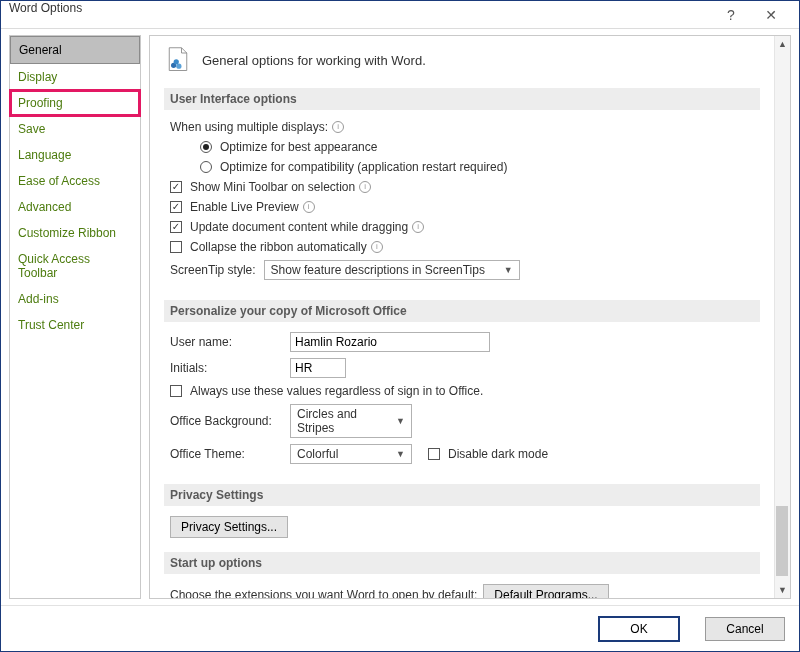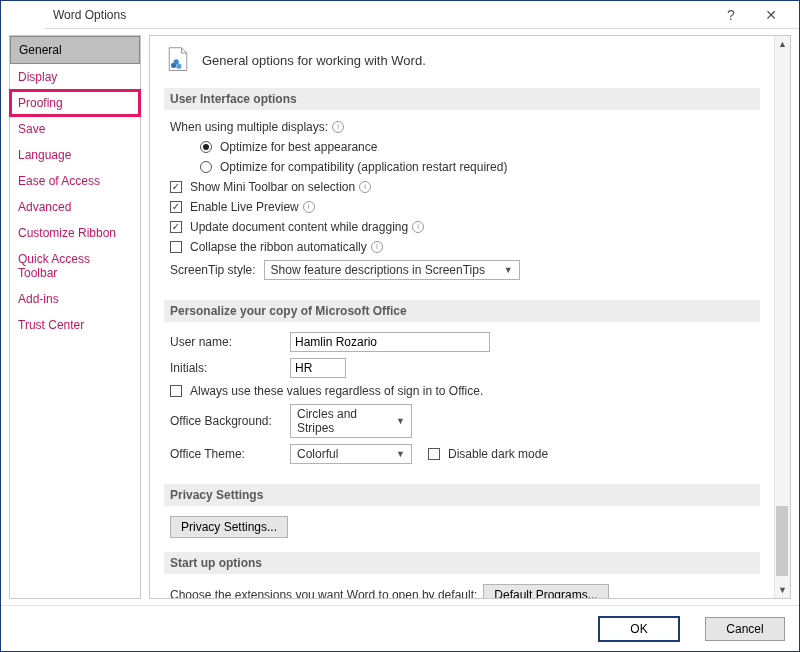--- a/index.html
+++ b/index.html
@@ -1,23 +1,23 @@
 <!DOCTYPE html>
 <html><head>
 <meta charset="utf-8">
 <style>
   * { box-sizing: border-box; margin: 0; padding: 0; font-family: "Segoe UI", Tahoma, sans-serif; }
   body { background:#fff; width:800px; height:652px; overflow:hidden; color:#222; font-size:12px; }
   .win { width:800px; height:652px; border:1px solid #1a3a7a; display:flex; flex-direction:column; background:#fff; }
-  .titlebar { height:28px; display:flex; align-items:center; padding:0 8px; border-bottom:1px solid #dcdcdc;margin-left:44px; }
+  .titlebar { height:28px; display:flex; padding:0 8px; border-bottom:1px solid #dcdcdc; }
   .titlebar .title { flex:1; color:#333; font-size:12px; }
   .titlebar .tbtn { width:40px; height:28px; display:flex; align-items:center; justify-content:center; font-size:14px; color:#555; cursor:pointer; }
   .body { flex:1; display:flex; overflow:hidden; }
   .sidebar { width:132px; border:1px solid #c9c9c9; margin:6px 0 6px 8px; background:#fff; display:flex; flex-direction:column; }
-  .side-item { padding:6px 8px; font-size:12px; color:#be185d; cursor:pointer; border-bottom:0; }
+  .side-item { padding:6px 8px; font-size:12px; color:#4d7c0f; cursor:pointer; border-bottom:0; }
   .side-item.selected { background:#bfbfbf; color:#000; border:1px solid #8a8a8a; }
   .side-item.highlight { outline:3px solid #e31863; outline-offset:-2px; }
   .main-wrap { flex:1; display:flex; margin:6px 8px 6px 8px; border:1px solid #c9c9c9; position:relative; }
   .main { flex:1; overflow:hidden; padding:10px 14px 0 14px; font-size:12px; color:#333; position:relative; }
   .scrollbar { width:16px; background:#f4f4f4; border-left:1px solid #e5e5e5; position:relative; display:flex; flex-direction:column; }
   .scrollbar .up, .scrollbar .down { height:16px; display:flex; align-items:center; justify-content:center; font-size:9px; color:#555; cursor:pointer;}
   .scrollbar .thumb { position:absolute; right:2px; width:12px; background:#c9c9c9; }
   .header-row { display:flex; align-items:center; gap:10px; margin-bottom:14px; }
   .doc-icon { width:28px; height:28px; }
   .header-text { font-size:13px; color:#333; }

